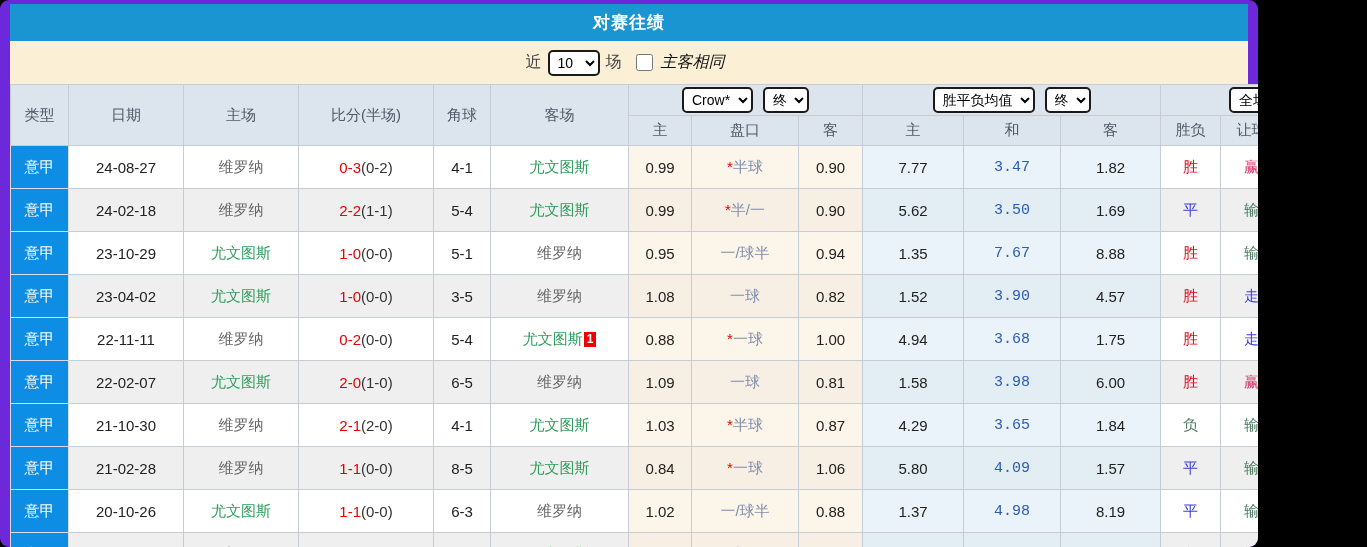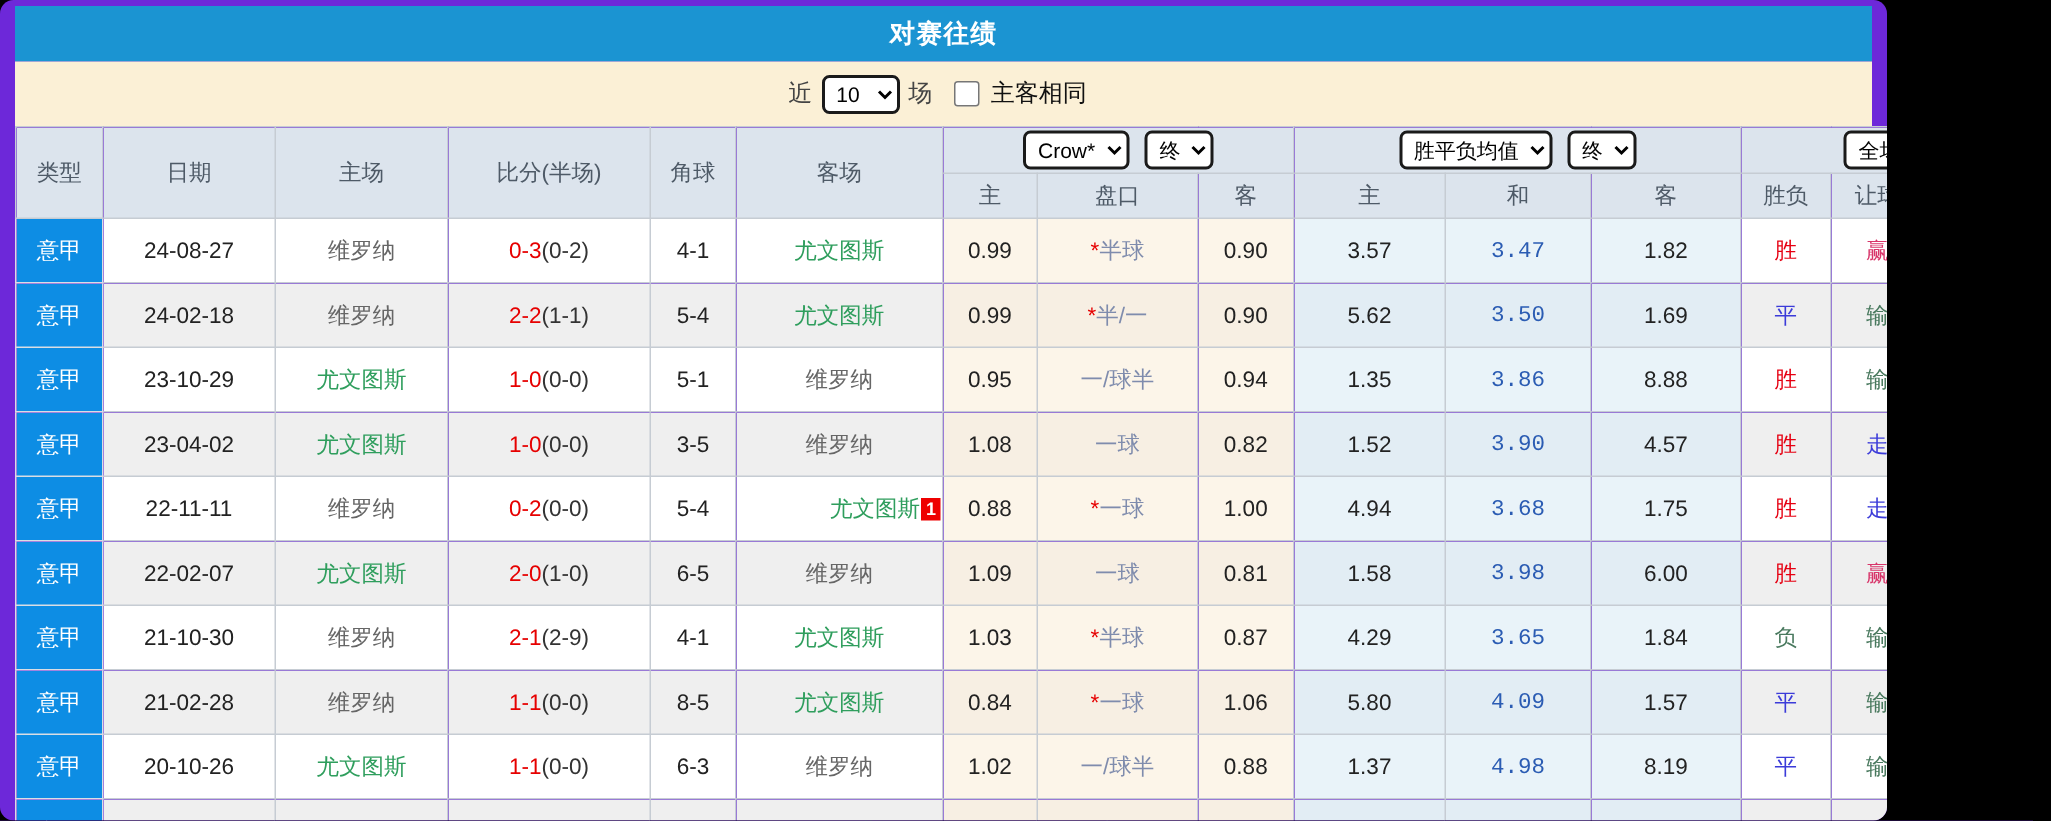--- a/index.html
+++ b/index.html
@@ -41,21 +41,21 @@
   <div class="content">
     <div class="title-bar">
       <span class="t">对赛往绩</span>
     </div>
 
     <div class="filter-bar">
       <span class="lbl">近</span>
       <select class="small"><option>10</option></select>
       <span class="lbl">场</span>
       <input type="checkbox" style="">
-      <span class="lg-label" style="margin-right:8px;">主客相同</span>
+      <span class="lg-label" style="margin-right:8px;font-style:italic;">主客相同</span>
     </div>
 
     <table>
       <colgroup>
         <col style="width:58px">
           <col style="width:115px">
           <col style="width:115px">
           <col style="width:135px">
           <col style="width:57px">
           <col style="width:138px">
@@ -111,21 +111,21 @@
           <tr class="odd">
             <td class="league">意甲</td>
             <td>24-08-27</td>
             <td style="color: rgb(102, 102, 102);">维罗纳</td>
             <td class="score"><span class="ft">0-3</span><span class="ht">(0-2)</span></td>
             <td>4-1</td>
             <td style="color: rgb(47, 158, 93);">尤文图斯</td>
             <td class="odds1">0.99</td>
             <td class="odds1 hcap"><span class="star">*</span>半球</td>
             <td class="odds1">0.90</td>
-            <td class="avg">3.57</td>
+            <td class="avg">7.77</td>
             <td class="avg adraw">3.47</td>
             <td class="avg">1.82</td>
             <td style="color: rgb(230, 0, 18);">胜</td>
             <td style="color: rgb(216, 53, 106);">赢</td>
             <td style="color: rgb(238, 75, 56);">大</td>
           </tr>
           <tr class="even">
             <td class="league">意甲</td>
             <td>24-02-18</td>
             <td style="color: rgb(102, 102, 102);">维罗纳</td>
@@ -146,21 +146,21 @@
             <td class="league">意甲</td>
             <td>23-10-29</td>
             <td style="color: rgb(47, 158, 93);">尤文图斯</td>
             <td class="score"><span class="ft">1-0</span><span class="ht">(0-0)</span></td>
             <td>5-1</td>
             <td style="color: rgb(102, 102, 102);">维罗纳</td>
             <td class="odds1">0.95</td>
             <td class="odds1 hcap">一/球半</td>
             <td class="odds1">0.94</td>
             <td class="avg">1.35</td>
-            <td class="avg adraw">3.86</td>
+            <td class="avg adraw">7.67</td>
             <td class="avg">8.88</td>
             <td style="color: rgb(230, 0, 18);">胜</td>
             <td style="color: rgb(73, 121, 94);">输</td>
             <td style="color: rgb(47, 160, 95);">小</td>
           </tr>
           <tr class="even">
             <td class="league">意甲</td>
             <td>23-04-02</td>
             <td style="color: rgb(47, 158, 93);">尤文图斯</td>
             <td class="score"><span class="ft">1-0</span><span class="ht">(0-0)</span></td>
@@ -175,21 +175,21 @@
             <td style="color: rgb(230, 0, 18);">胜</td>
             <td style="color: rgb(59, 59, 217);">走</td>
             <td style="color: rgb(47, 160, 95);">小</td>
           </tr>
           <tr class="odd">
             <td class="league">意甲</td>
             <td>22-11-11</td>
             <td style="color: rgb(102, 102, 102);">维罗纳</td>
             <td class="score"><span class="ft">0-2</span><span class="ht">(0-0)</span></td>
             <td>5-4</td>
-            <td style="color: rgb(47, 158, 93); text-align: right;">尤文图斯<span class="redcard">1</span></td>
+            <td style="color: rgb(47, 158, 93);">尤文图斯<span class="redcard">1</span></td>
             <td class="odds1">0.88</td>
             <td class="odds1 hcap"><span class="star">*</span>一球</td>
             <td class="odds1">1.00</td>
             <td class="avg">4.94</td>
             <td class="avg adraw">3.68</td>
             <td class="avg">1.75</td>
             <td style="color: rgb(230, 0, 18);">胜</td>
             <td style="color: rgb(59, 59, 217);">走</td>
             <td style="color: rgb(47, 160, 95);">小</td>
           </tr>
@@ -207,21 +207,21 @@
             <td class="avg adraw">3.98</td>
             <td class="avg">6.00</td>
             <td style="color: rgb(230, 0, 18);">胜</td>
             <td style="color: rgb(216, 53, 106);">赢</td>
             <td style="color: rgb(47, 160, 95);">小</td>
           </tr>
           <tr class="odd">
             <td class="league">意甲</td>
             <td>21-10-30</td>
             <td style="color: rgb(102, 102, 102);">维罗纳</td>
-            <td class="score"><span class="ft">2-1</span><span class="ht">(2-9)</span></td>
+            <td class="score"><span class="ft">2-1</span><span class="ht">(2-0)</span></td>
             <td>4-1</td>
             <td style="color: rgb(47, 158, 93);">尤文图斯</td>
             <td class="odds1">1.03</td>
             <td class="odds1 hcap"><span class="star">*</span>半球</td>
             <td class="odds1">0.87</td>
             <td class="avg">4.29</td>
             <td class="avg adraw">3.65</td>
             <td class="avg">1.84</td>
             <td style="color: rgb(73, 121, 94);">负</td>
             <td style="color: rgb(73, 121, 94);">输</td>

